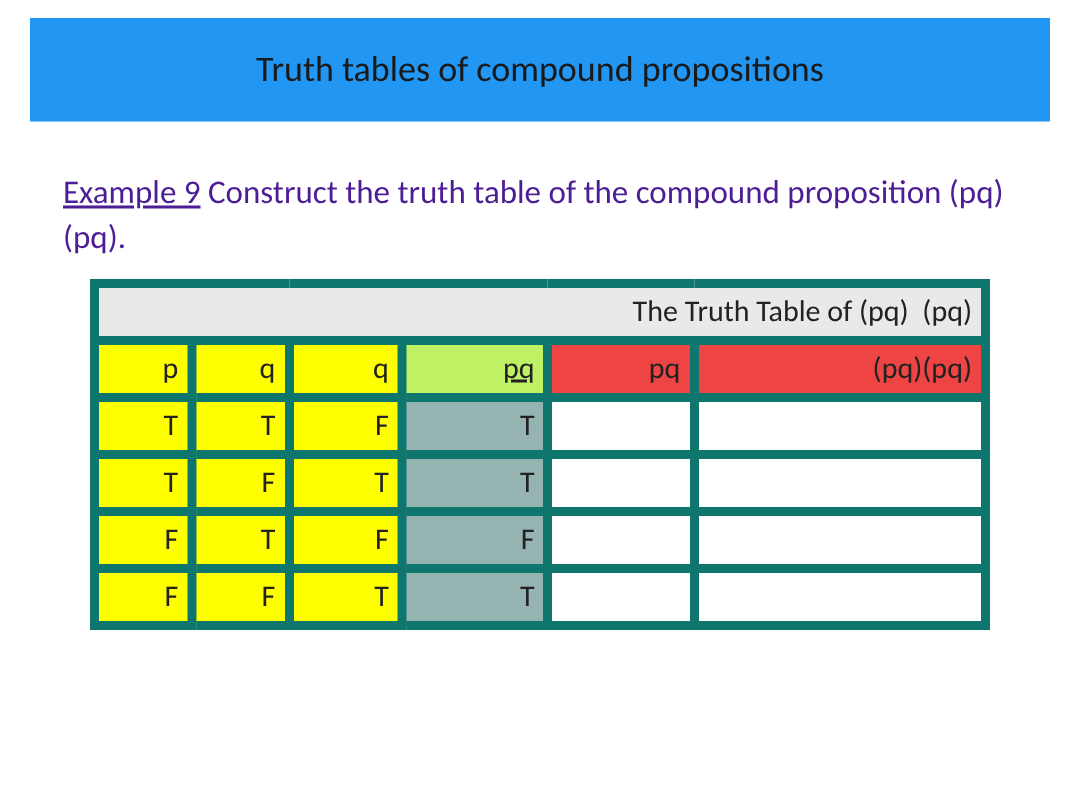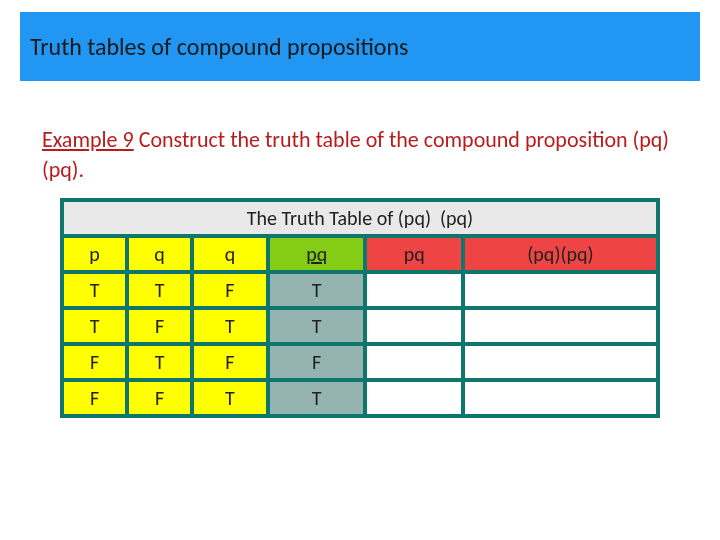--- a/index.html
+++ b/index.html
@@ -8,58 +8,59 @@
     width: 720px;
     height: 540px;
     background: #fff;
     font-family: "Calibri", "Segoe UI", Arial, sans-serif;
     color: #333;
     overflow: hidden;
   }
   .title-bar {
     background: #2196f3;
     color: #1a1a1a;
-    margin: 12px 20px 16px 20px;
+    margin: 12px 20px 4px 20px;
     padding: 20px 10px;
+    text-align: center;
     font-size: 24px;
   }
   .content {
     padding: 28px 42px 0 42px;
   }
   .example-text {
     font-size: 22px;
     line-height: 1.35;
-    color: #b91c1c;
+    color: #4c1d95;
   }
   .example-text .label { text-decoration: underline; }
   .table-wrap {
     margin-top: 14px;
     display: flex;
     justify-content: center;
   }
   table.truth {
     border-collapse: collapse;
     width: 600px;
     font-size: 20px;
     color: #222;
   }
   table.truth th, table.truth td {
-    border: 4px solid #0f766e;
-    text-align: center;
+    border: 6px solid #0f766e;
+    text-align: right;
     padding: 4px 6px;
     height: 30px;
     font-weight: normal;
   }
   .caption-row th {
     background: #e9e9e9;
     font-size: 20px;
     padding: 8px 6px;
   }
   .hdr-yellow { background: #ffff00; }
-  .hdr-teal   { background: #84cc16; text-decoration: underline; }
+  .hdr-teal   { background: #bef264; text-decoration: underline; }
   .hdr-plain  { background: #ef4444; }
   .cell-yellow { background: #ffff00; }
   .cell-teal   { background: #95b3b0; }
   .cell-plain  { background: #fff; }
   .col-p   { width: 60px; }
   .col-q   { width: 60px; }
   .col-nq  { width: 70px; }
   .col-pnq { width: 90px; }
   .col-pq  { width: 90px; }
   .col-res { width: 180px; }

